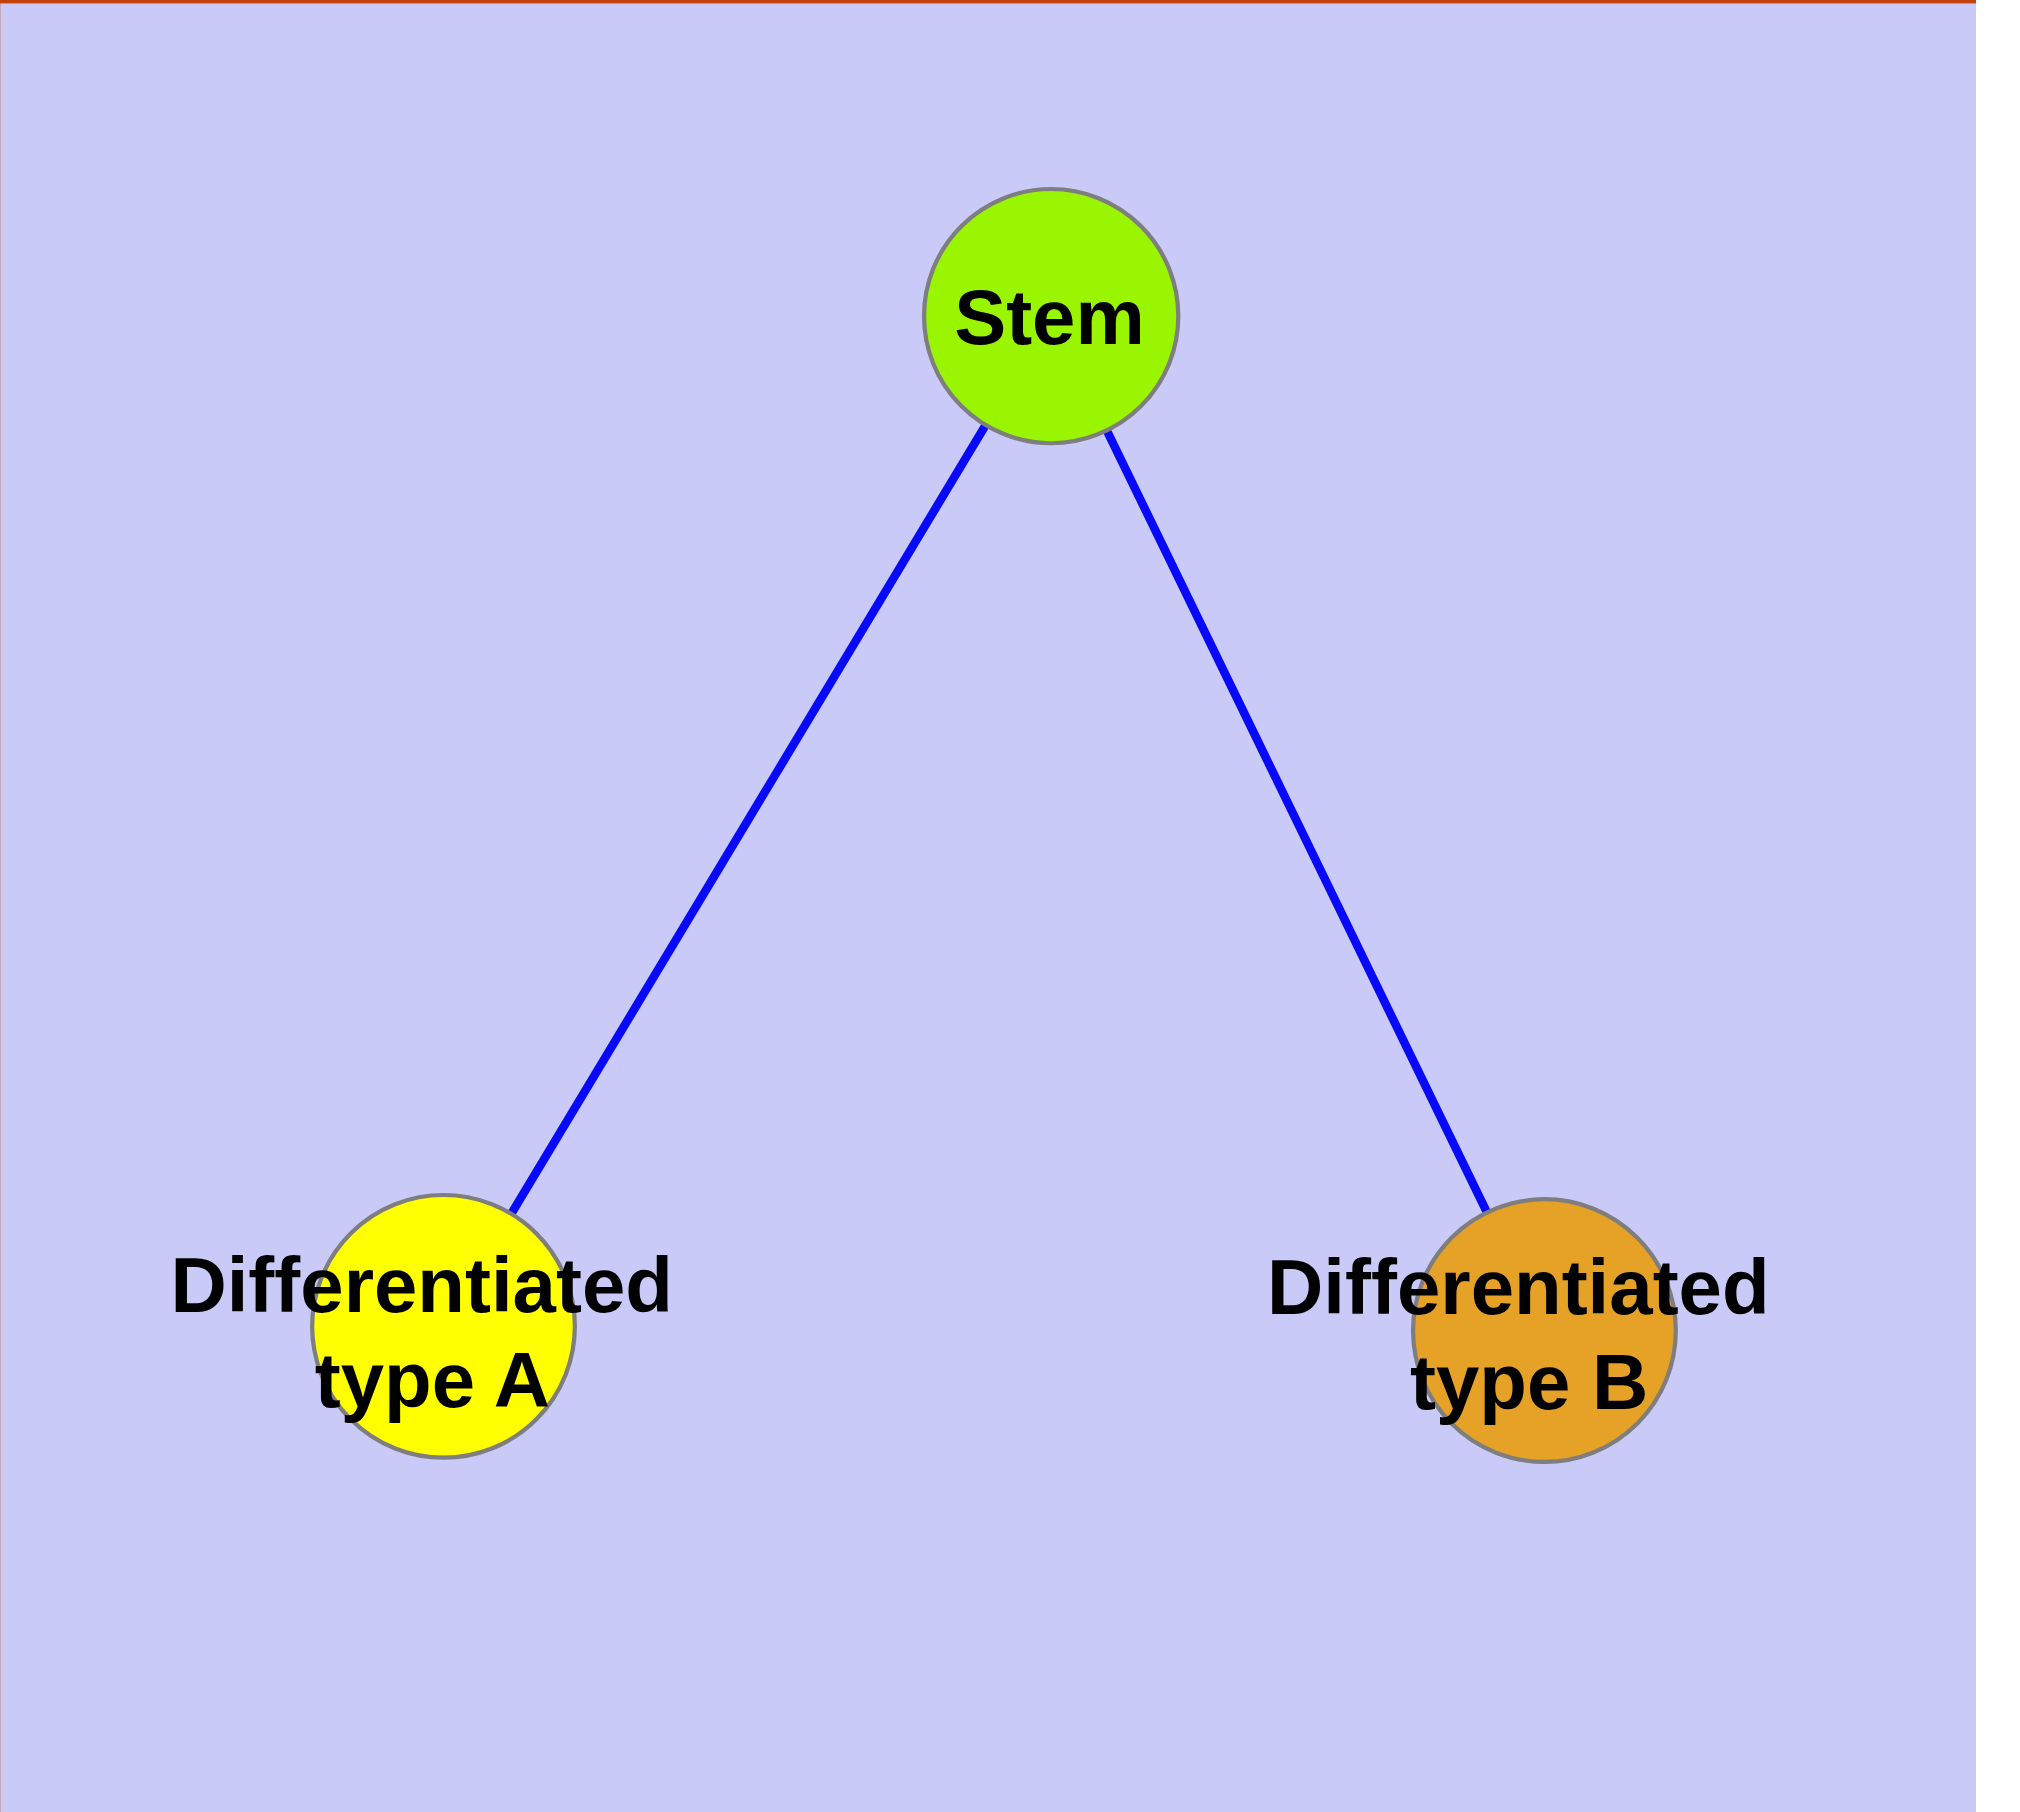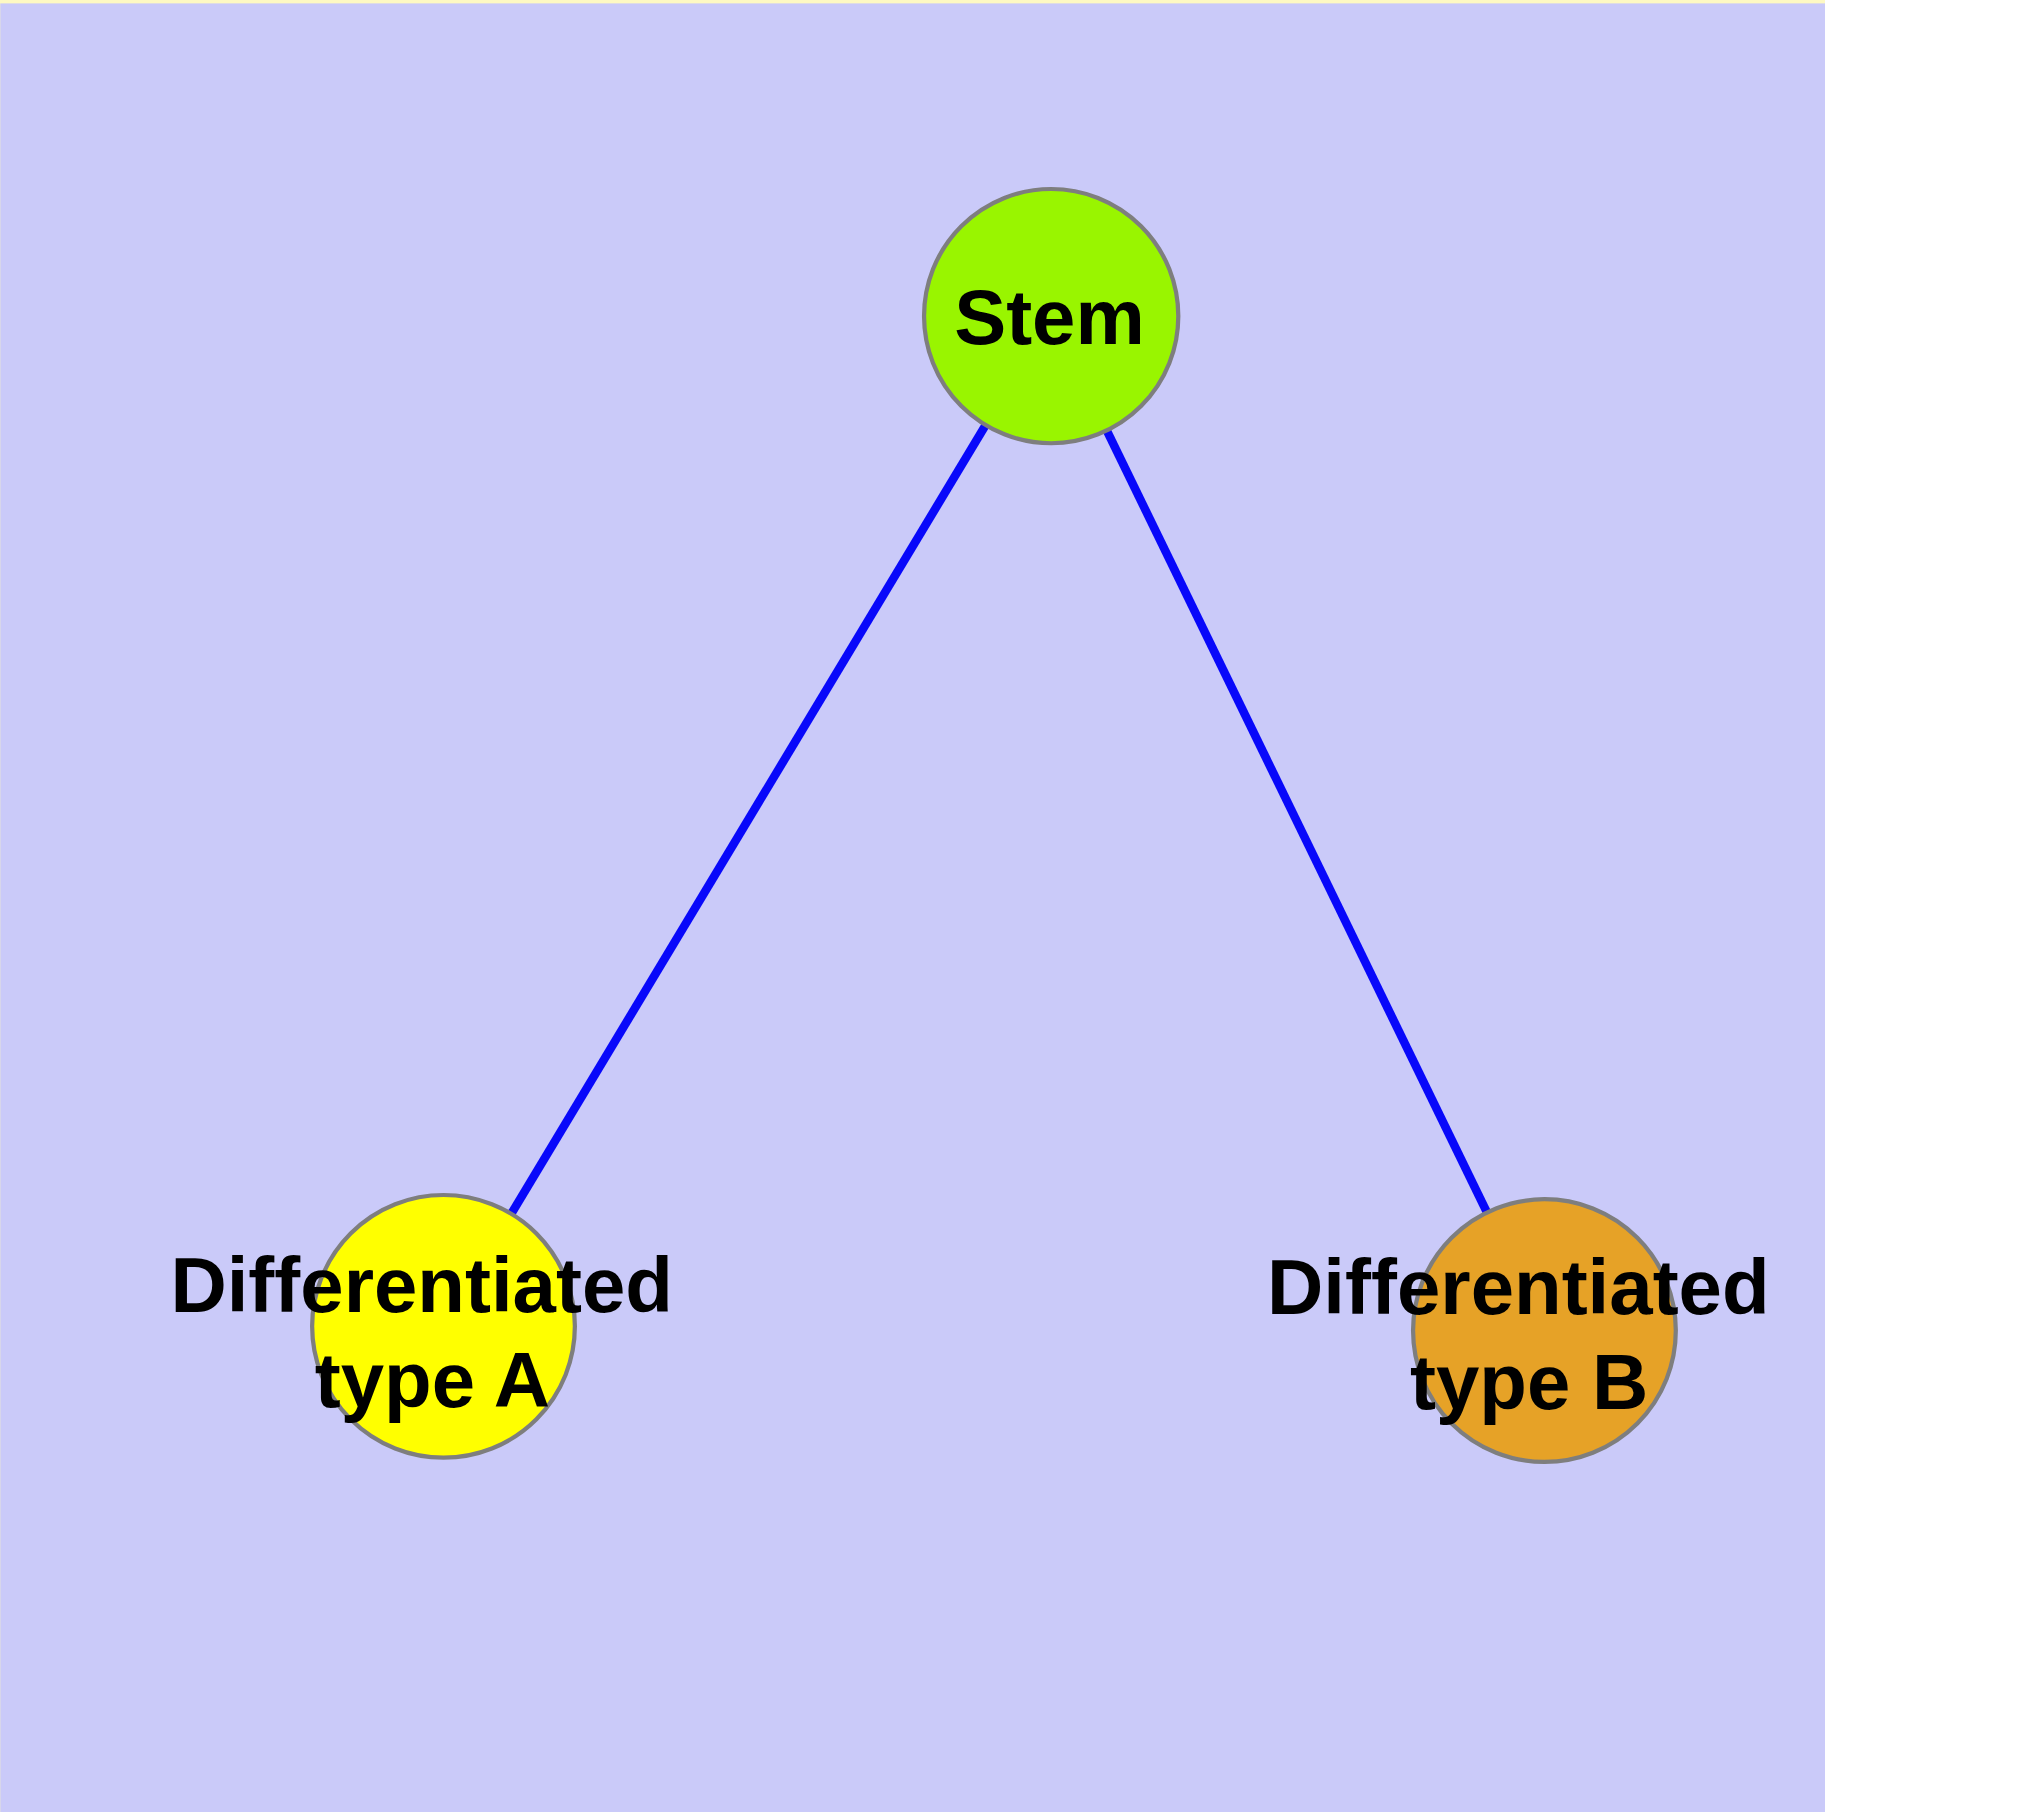--- a/index.html
+++ b/index.html
@@ -2,23 +2,23 @@
 <html style="font-size:13.6px"><head>
 <meta charset="utf-8">
 <style>
   html, body {
     margin: 0;
     padding: 0;
     background: #ffffff;
   }
   .stage {
     position: relative;
-    width: 1825px;
+    width: 1976px;
     height: 1812px;
-    background: #fef9c3;
+    background: #c2410c;
     overflow: hidden;
   }
   svg.diagram {
     display: block;
     width: 2021px;
     height: 1812px;
   }
   .node-label {
     font-family: "Liberation Sans", "DejaVu Sans", sans-serif;
     font-weight: bold;

